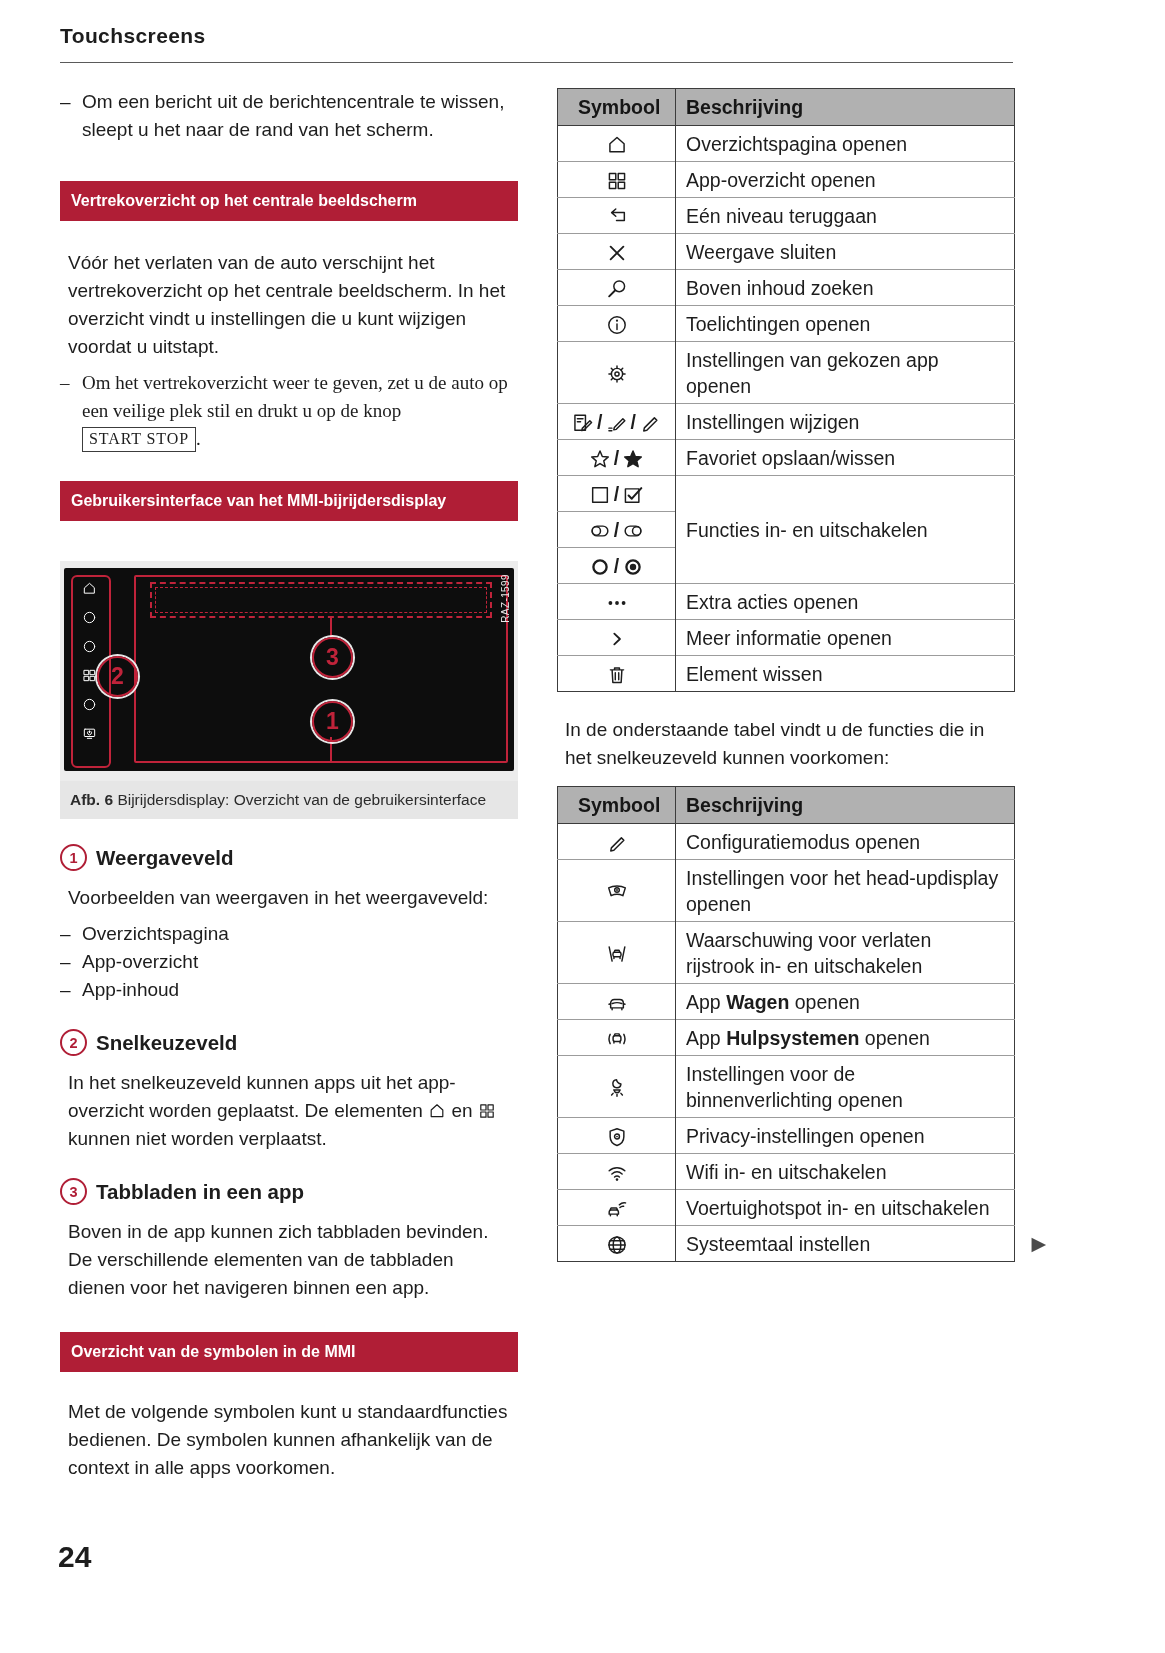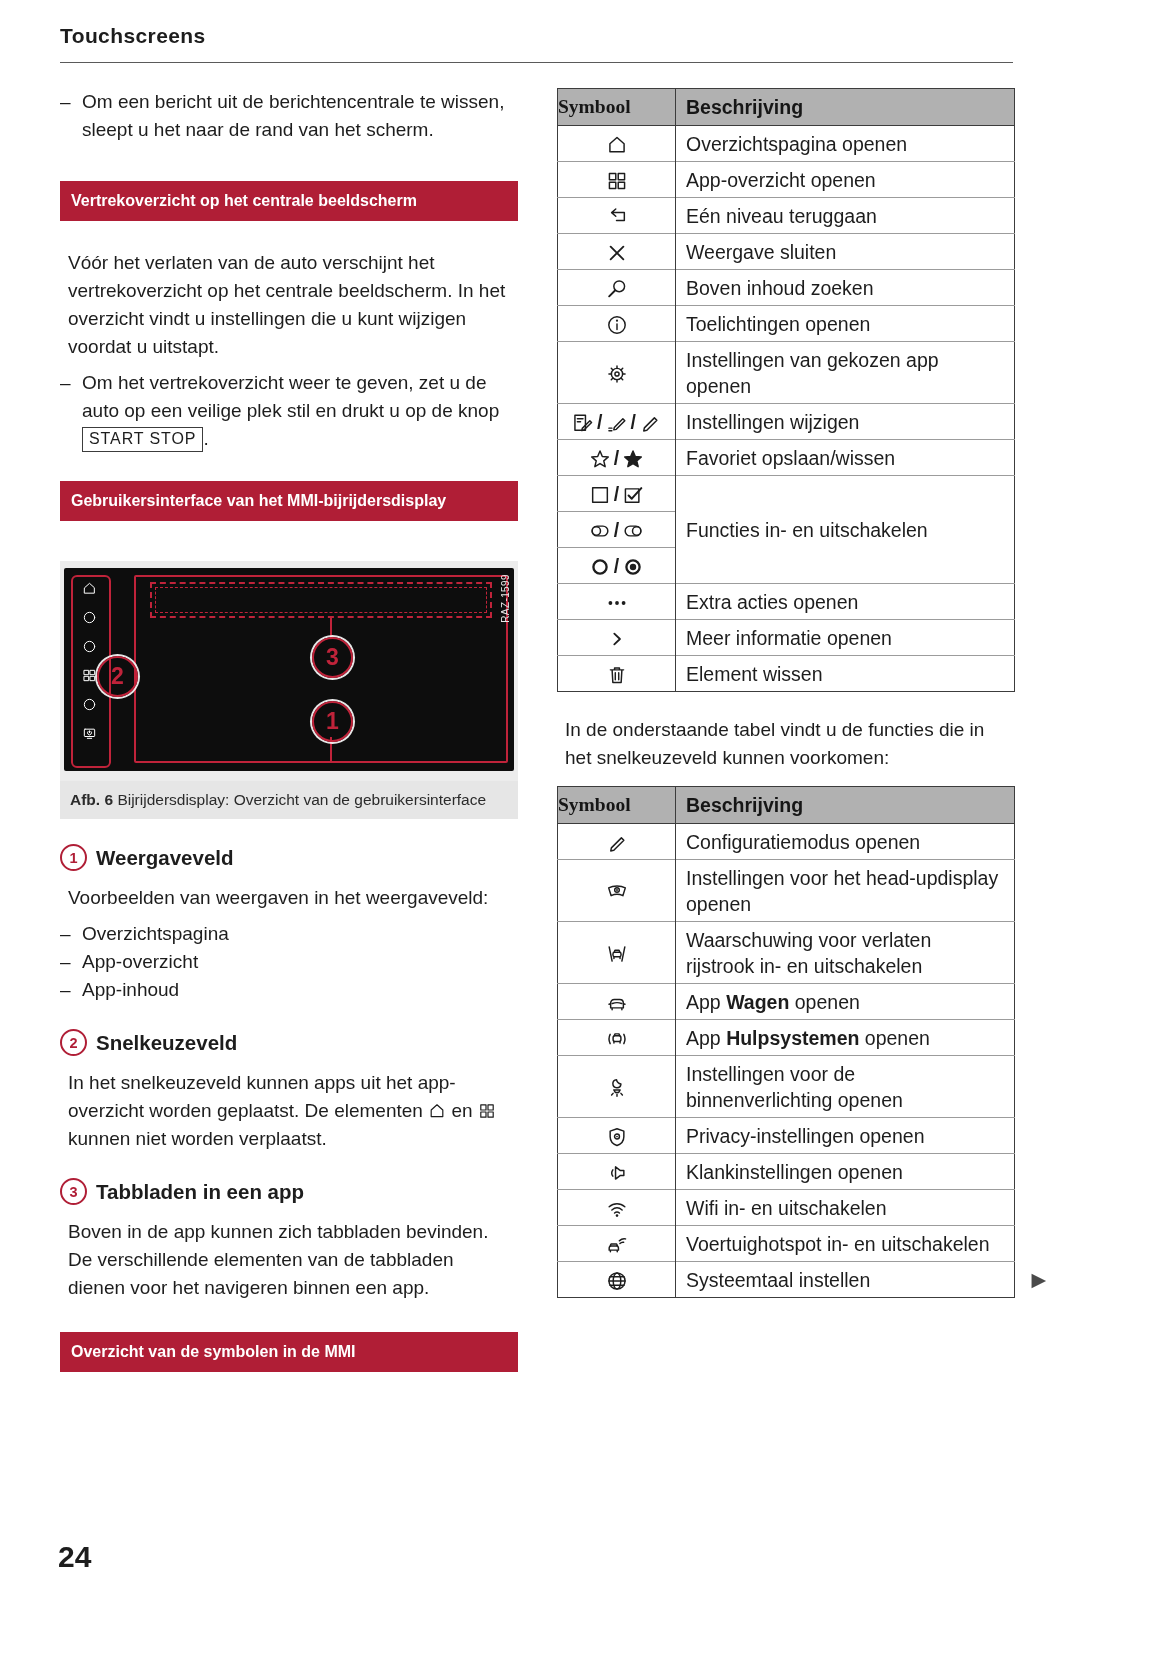--- a/index.html
+++ b/index.html
@@ -18,21 +18,21 @@
   p,.para{font-size:19px;line-height:28px;margin:8px;}
   .dash-item{position:relative;padding-left:22px;font-size:19px;line-height:28px;}
   .dash-item::before{content:"\2013";position:absolute;left:0;top:0;}
 
   .red-bar{
     background:var(--accent,#b01e36);color:#fff;font-weight:bold;
     font-size:16px;line-height:27px;padding:6px 11px 7px;
   }
   .mt-bar1{margin-top:37px;}
   .mt-para1{margin-top:28px;}
-  .mt-dash2{margin-top:8px;}
+  .mt-dash2{margin-top:8px;font-family:Liberation Serif, serif;}
   .mt-bar2{margin-top:28px;}
   .mt-fig{margin-top:40px;}
   .mt-h{margin-top:25px;}
   .mt-body{margin-top:13px;}
   .mt-bul{margin-top:6px;}
   .mt-bar3{margin-top:30px;}
   .mt-para4{margin-top:26px;}
   .mt-rbar{margin-top:30px;}
   .mt-rintro{margin-top:24px;}
   .mt-rtable{margin-top:14px;}
@@ -83,21 +83,21 @@
 
   .inline-sym svg{width:18px;height:18px;vertical-align:-3px;}
 
   
   table.symtab{border-collapse:collapse;width:100%;border:1.6px solid #3c3c3c;table-layout:fixed;}
   table.symtab col.symcol{width:118px;}
   table.symtab th{
     background:var(--theadbg,#b1b1b1);text-align:left;font-size:19.5px;font-weight:bold;
     padding:5px 10px;border-bottom:1.4px solid #3c3c3c;line-height:26px;color:#161616;
   }
-  table.symtab th.h-sym{border-right:1.4px solid #3c3c3c;padding-left:0;font-family:Liberation Serif, serif;}
+  table.symtab th.h-sym{border-right:1.4px solid #3c3c3c;padding-left:20px;}
   table.symtab td{
     font-size:19.5px;line-height:26px;padding:4.5px 10px;vertical-align:middle;
     border-top:1px solid #9c9c9c;
   }
   table.symtab td.sym-cell{text-align:center;border-right:1.4px solid #3c3c3c;padding:4.5px 4px;}
   .sym svg{width:22px;height:22px;vertical-align:-5px;}
   .slash{margin:0 3px;font-weight:bold;}
   td.desc-cell{position:relative;}
   .cont-arrow{
     position:absolute;right:-32px;top:50%;transform:translateY(-50%);
@@ -208,20 +208,21 @@
             <rect x="10" y="10" width="5.2" height="5.2"></rect>
           </svg></span><span> kunnen niet worden verplaatst.</span></p>
 
     <div class="num-heading mt-h">
       <span class="num-circle">3</span>
       <span class="nh-title">Tabbladen in een app</span>
     </div>
     <p class="mt-body">Boven in de app kunnen zich tabbladen bevinden. De verschillende elementen van de tabbladen dienen voor het navigeren binnen een app.</p>
 
     <div class="red-bar mt-bar3">Overzicht van de symbolen in de MMI</div>
+    <p class="mt-para4">Met de volgende symbolen kunt u standaardfuncties bedienen. De symbolen kunnen afhankelijk van de context in alle apps voorkomen.</p>
   </div>
 
   <div class="col col-right">
     <table class="symtab" id="table1">
         <colgroup>
           <col class="symcol">
           <col>
         </colgroup>
         <thead>
           <tr>
@@ -411,27 +412,20 @@
           <tr>
             <td class="sym-cell"><span class="sym"><svg viewBox="0 0 18 18" fill="none" stroke="currentColor" stroke-width="1.2" stroke-linecap="round" stroke-linejoin="round">
                   <path d="M9 2.2 14.6 4.2 V8.8 C14.6 12.4 12.4 14.8 9 16 C5.6 14.8 3.4 12.4 3.4 8.8 V4.2 Z"></path>
                   <circle cx="9" cy="8.6" r="2"></circle>
                   <circle cx="9" cy="8.6" r=".7" fill="currentColor" stroke="none"></circle>
                 </svg></span></td>
             <td class="desc-cell">Privacy-instellingen openen</td>
           </tr>
           <tr>
             <td class="sym-cell"><span class="sym"><svg viewBox="0 0 18 18" fill="none" stroke="currentColor" stroke-width="1.2" stroke-linecap="round" stroke-linejoin="round">
-                  <path d="M14.6 7 H11.8 L7.8 4 V14 L11.8 11 H14.6 Z"></path>
-                  <path d="M5.6 6.4 C4.6 7.8 4.6 10.2 5.6 11.6"></path>
-                </svg></span></td>
-            <td class="desc-cell">Klankinstellingen openen</td>
-          </tr>
-          <tr>
-            <td class="sym-cell"><span class="sym"><svg viewBox="0 0 18 18" fill="none" stroke="currentColor" stroke-width="1.2" stroke-linecap="round" stroke-linejoin="round">
                   <path d="M2.6 7.2 C6.4 3.8 11.6 3.8 15.4 7.2 M4.8 9.8 C7.4 7.6 10.6 7.6 13.2 9.8 M7 12.3 C8.2 11.3 9.8 11.3 11 12.3"></path>
                   <circle cx="9" cy="14.4" r="1.05" fill="currentColor" stroke="none"></circle>
                 </svg></span></td>
             <td class="desc-cell">Wifi in- en uitschakelen</td>
           </tr>
           <tr>
             <td class="sym-cell"><span class="sym"><svg viewBox="0 0 18 18" fill="none" stroke="currentColor" stroke-width="1.2" stroke-linecap="round" stroke-linejoin="round">
                   <path d="M2.6 13.2 V11.6 C2.6 10.6 3.4 9.8 4.4 9.8 H8.4 C9.4 9.8 10.2 10.6 10.2 11.6 V13.2 M2.6 13.2 H10.2 M3.6 13.2 V14.6 M9.2 13.2 V14.6 M3.3 9.8 4.1 8.2 H8.7 L9.5 9.8"></path>
                   <path d="M11.4 7.8 C12.2 7 13.4 6.6 14.4 6.8 M10.9 5.6 C12.4 4.2 14.4 3.6 16 4"></path>
                 </svg></span></td>

